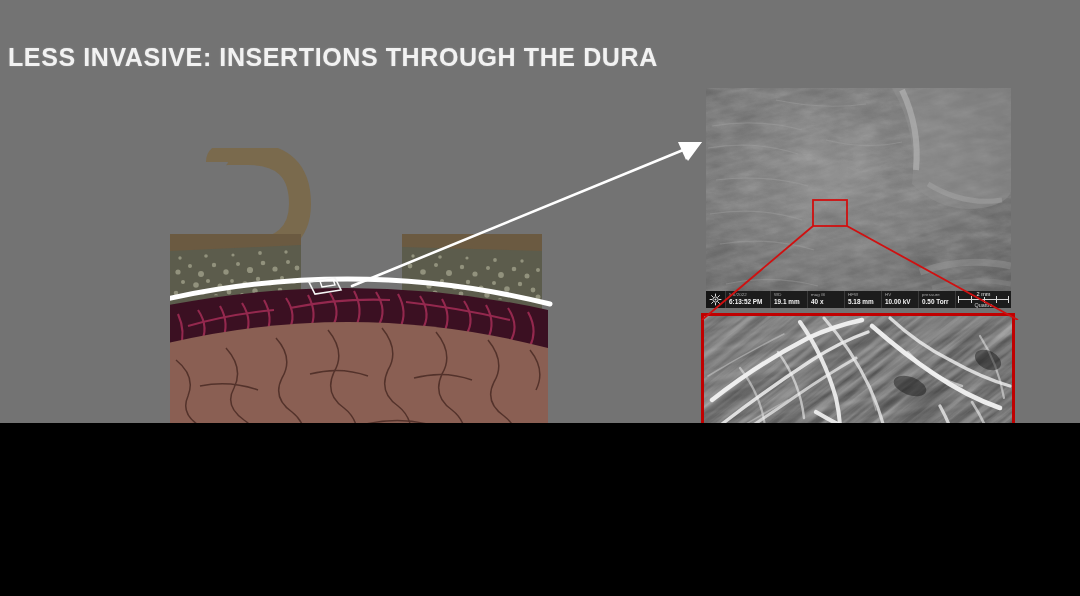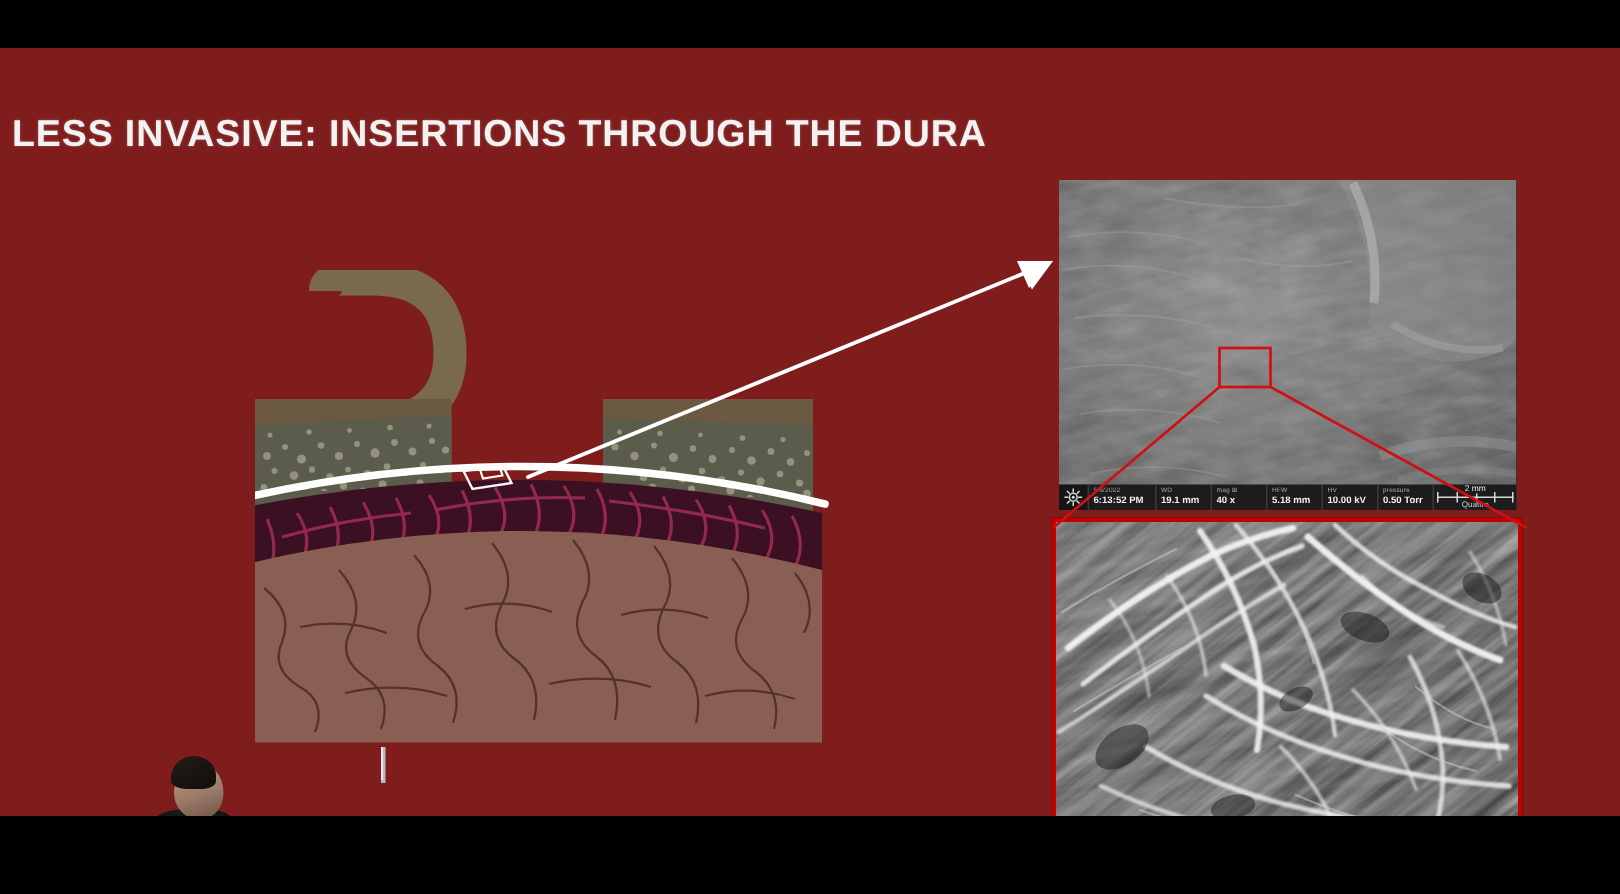--- a/index.html
+++ b/index.html
@@ -7,24 +7,23 @@
     margin: 0;
     padding: 0;
     background: #000;
   }
   body {
     font-family: "Liberation Sans", sans-serif;
   }
   #slide {
     position: relative;
     width: 1080px;
-    height: 512px;
-    background: #7f1d1d;
+    height: 423px;
+    background: #737373;
     overflow: hidden;
-    margin-top: 32px;
   }
 
   
   #slide-title {
     position: absolute;
     left: 8px;
     top: 43px;
     font-size: 25px;
     font-weight: bold;
     letter-spacing: 0.6px;

